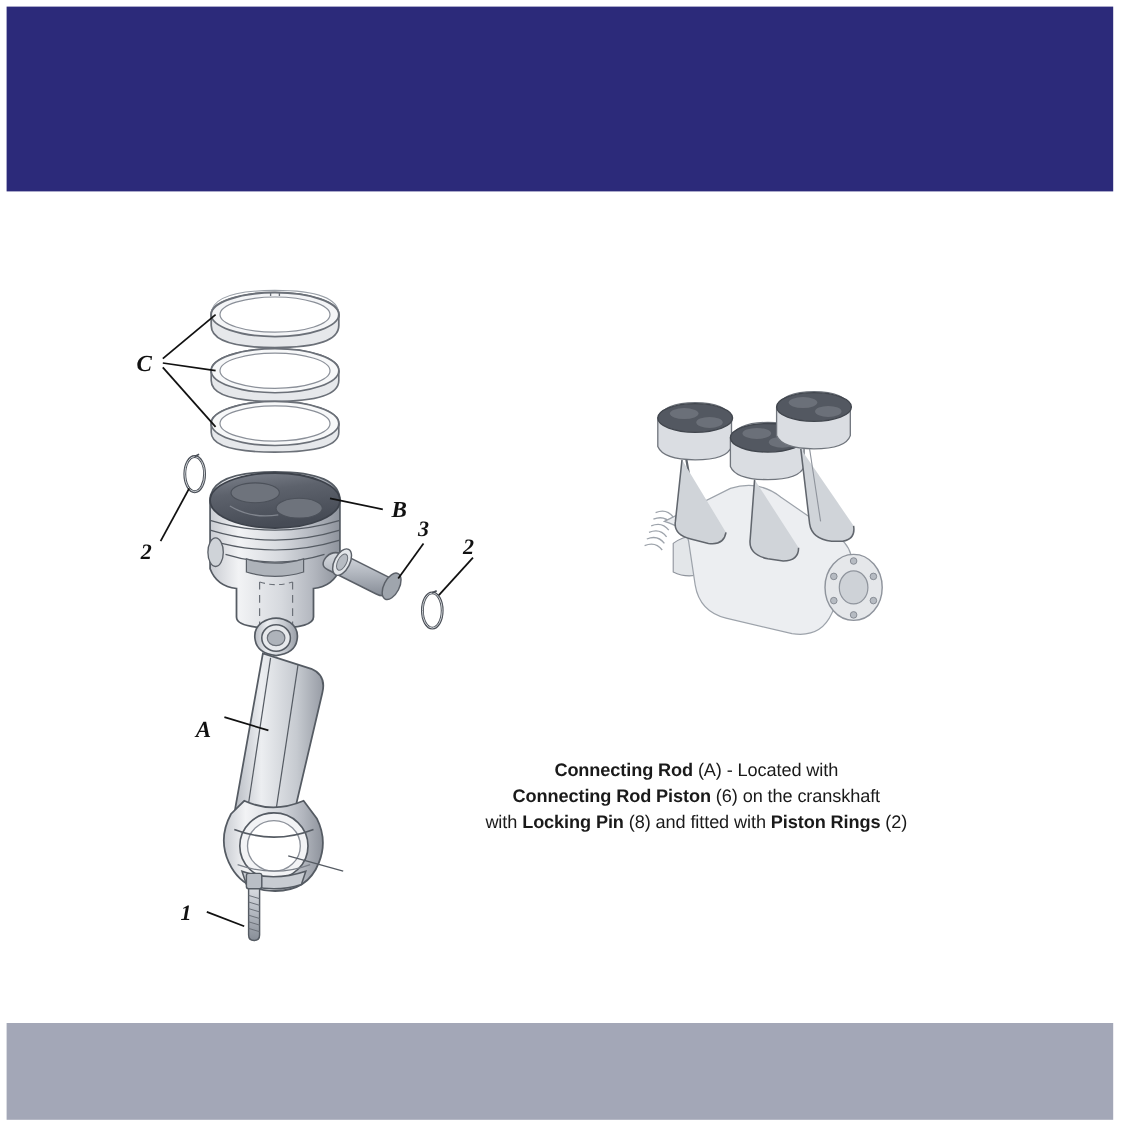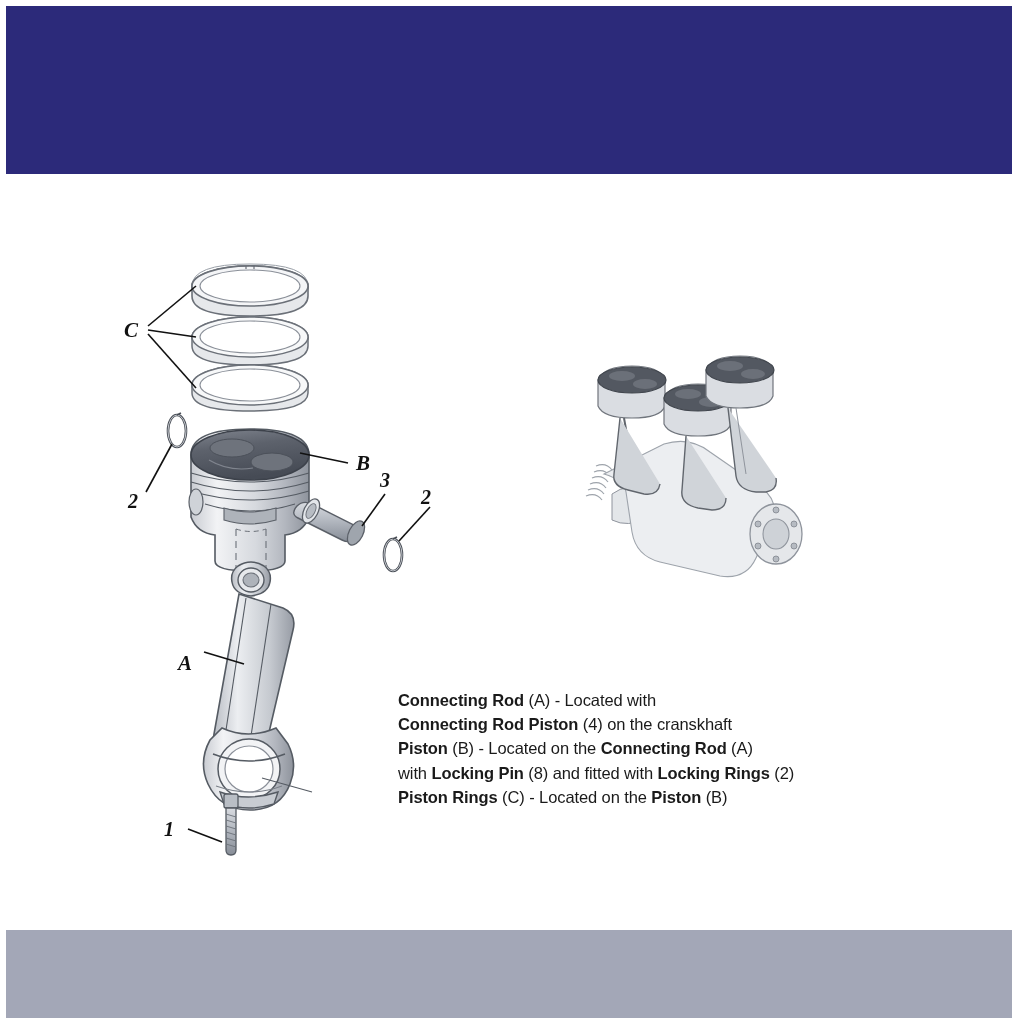--- a/index.html
+++ b/index.html
@@ -53,20 +53,21 @@
   }
   .caption {
     position: absolute;
     left: 398px;
     top: 514px;
     width: 470px;
     font-size: 16.5px;
     line-height: 24.2px;
     color: #1a1a1a;
     letter-spacing: -0.1px;
+    text-align: center;
   }
   .caption b { font-weight: bold; }
   .callout {
     font-family: "Liberation Serif", serif;
     font-style: italic;
     font-weight: bold;
     font-size: 21px;
     fill: #111111;
   }
   .callout-num {
@@ -298,28 +299,22 @@
           <path d="M736 234 L746 300" fill="none" stroke="#8b9099" stroke-width="1"></path>
         </g>
       </g>
     </svg>
 
     <div class="caption">
       <div>
         <b>Connecting Rod</b><span> (A) - Located with</span>
       </div>
       <div>
-        <b>Connecting Rod Piston</b><span> (4) on the cranskhaft</span>
+        <b>Connecting Rod Piston</b><span> (6) on the cranskhaft</span>
       </div>
       <div>
-        <b>Piston</b><span> (B) - Located on the </span><b>Connecting Rod</b><span> (A)</span>
-      </div>
-      <div>
-        <span>with </span><b>Locking Pin</b><span> (8) and fitted with </span><b>Locking Rings</b><span> (2)</span>
-      </div>
-      <div>
-        <b>Piston Rings</b><span> (C) - Located on the </span><b>Piston</b><span> (B)</span>
+        <span>with </span><b>Locking Pin</b><span> (8) and fitted with </span><b>Piston Rings</b><span> (2)</span>
       </div>
     </div>
   </div>
 
   <div class="footer-band"></div>
 </div>
 
 </body></html>

